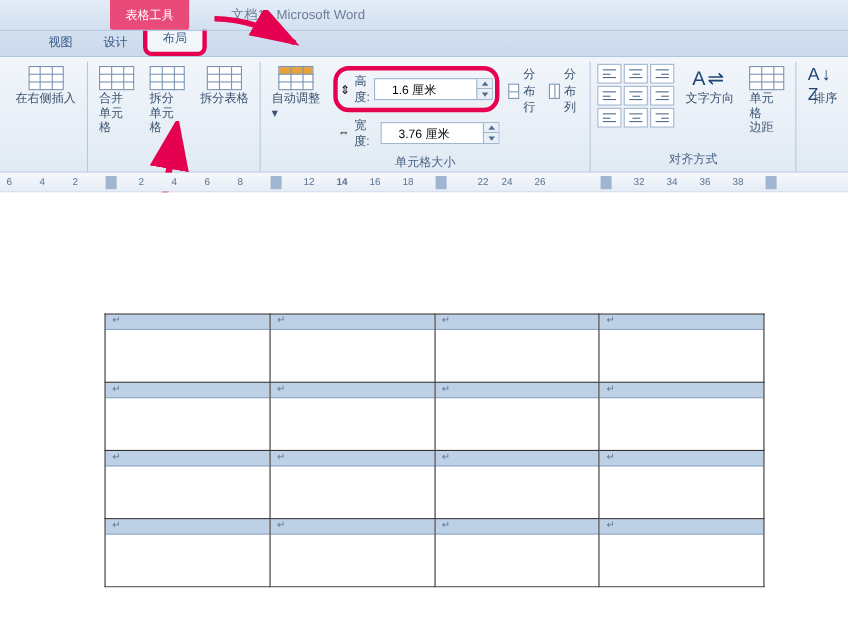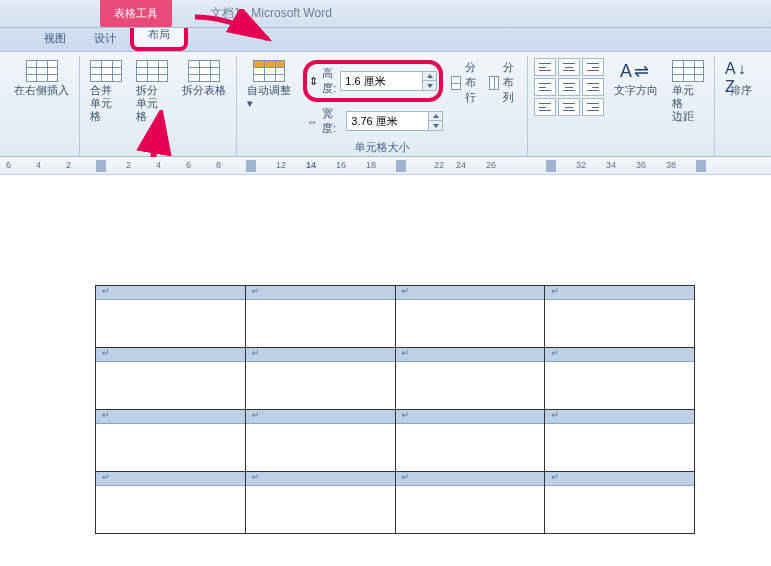--- a/index.html
+++ b/index.html
@@ -26,21 +26,21 @@
     .table-icon { width: 32px; height: 22px; display: inline-block; position: relative; }
     .table-icon::before { content: ''; position: absolute; inset: 0; border: 1px solid #7a94b5; background: #fff; }
     .table-icon::after { content: ''; position: absolute; left: 0; right: 0; top: 33%; height: 1px; background: #7a94b5; box-shadow: 0 7px 0 #7a94b5; }
     .table-icon .vline { position: absolute; top: 0; bottom: 0; left: 33%; width: 1px; background: #7a94b5; box-shadow: 11px 0 0 #7a94b5; }
     .table-icon.sel::before { background: linear-gradient(#e8a23a 33%, #fff 33%); }
     
     .cell-size { display: flex; flex-direction: column; gap: 4px; padding: 2px; }
     .cell-size-row { display: flex; align-items: center; gap: 4px; }
     .cell-size-row .lab { color: #3a526f; }
     .spin-input { display: flex; align-items: center; border: 1px solid #9fb5d0; background: #fff; height: 20px; }
-    .spin-input input { border: none; width: 81px; padding: 0 4px; font-size: 11px; outline: none; background: transparent; }
+    .spin-input input { border: none; width: 81px; padding: 0 4px; font-size: 11px; outline: none; background: transparent; margin-left: 11px; }
     .spin-input .spins { display: flex; flex-direction: column; }
     .spin-input .spin { width: 14px; height: 9px; border-left: 1px solid #9fb5d0; display: flex; align-items: center; justify-content: center; cursor: pointer; background: #e8eff7; }
     .spin-input .spin:first-child { border-bottom: 1px solid #9fb5d0; }
     .tri-up { width: 0; height: 0; border-left: 3px solid transparent; border-right: 3px solid transparent; border-bottom: 4px solid #516c8e; }
     .tri-down { width: 0; height: 0; border-left: 3px solid transparent; border-right: 3px solid transparent; border-top: 4px solid #516c8e; }
     
     .dist-col { display: flex; flex-direction: row; gap: 6px; padding-top: 2px; }
     .dist-btn { display: flex; align-items: center; gap: 4px; color: #3a526f; cursor: pointer; }
     .dist-ico { width: 16px; height: 14px; border: 1px solid #7a94b5; background: #fff; position: relative; }
     .dist-ico::after { content: ''; position: absolute; left: 0; right: 0; top: 50%; height: 1px; background: #7a94b5; }
@@ -248,20 +248,21 @@
       <div class="btn-large">
         <span class="ico sz-text" style="font-size:18px;">A⇌</span>
         <span class="lbl">文字方向</span>
       </div>
       <div class="btn-large">
         <span class="ico"><span class="table-icon"><span class="vline"></span></span></span>
         <span class="lbl" style="white-space:pre-line;">单元格
 边距</span>
       </div>
     </div>
+    <div class="group-label">对齐方式</div>
   </div>
 
   <div class="group" style="border-right:none;">
     <div class="group-body">
       <div class="btn-large">
         <span class="ico sz-text" style="font-size:16px;">A↓<br>Z</span>
         <span class="lbl">排序</span>
       </div>
     </div>
     <div class="group-label">&nbsp;</div>

